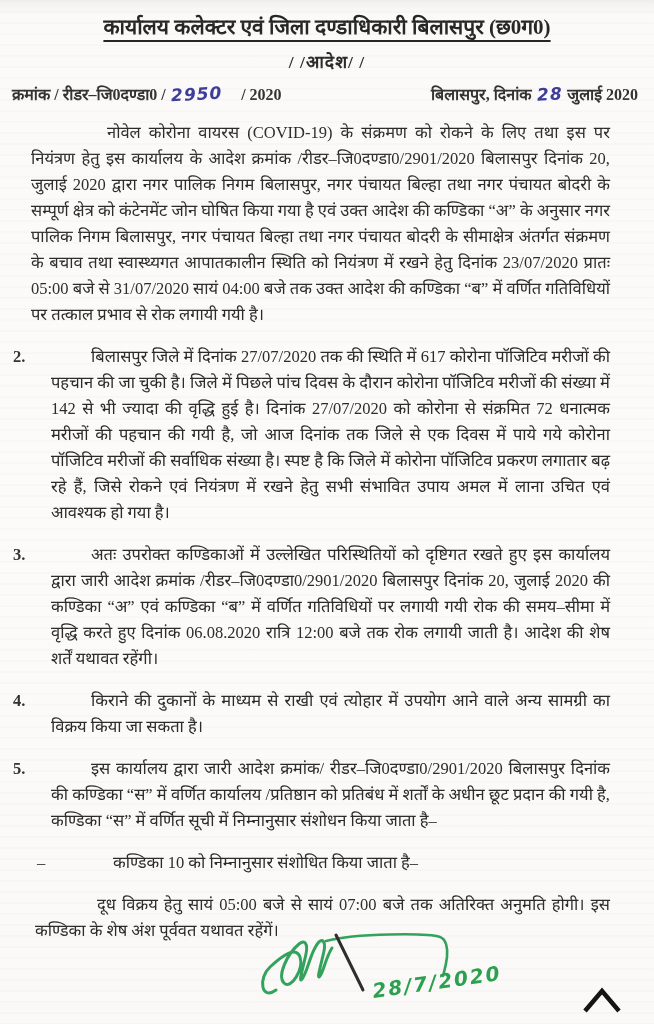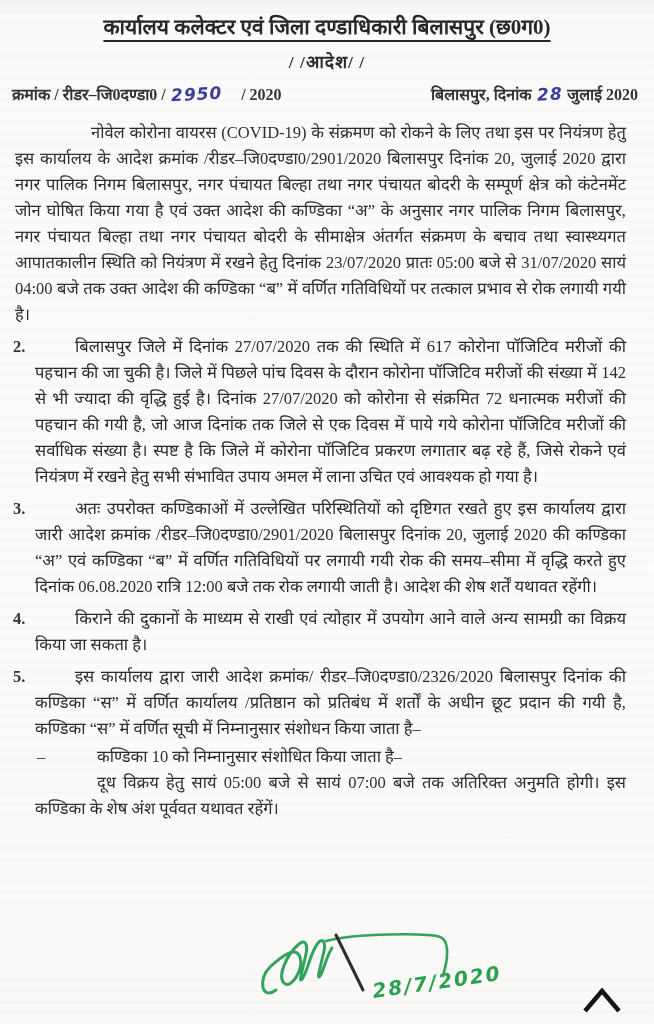--- a/index.html
+++ b/index.html
@@ -43,21 +43,21 @@
     font-size:17px;letter-spacing:1px;
     display:inline-block;transform:rotate(-3deg);
     padding:0 5px;
   }
   .ref-left .suffix{margin-left:14px;}
   main{
     padding:0 28px 0 15px;
     font-size:16.5px;line-height:26px;
     text-align:justify;color:#2b2b2b;
   }
-  p{margin:0;}
+  p{margin:16px;}
   .para-first{text-indent:76px;margin-top:15px;}
   .numbered{position:relative;margin-left:20px;margin-top:6px;}
   .numbered .num{position:absolute;left:-22px;top:0;font-weight:bold;color:#333;}
   .numbered p{text-indent:40px;}
   .amendment{position:relative;margin-left:20px;margin-top:2px;}
   .amendment .dash{position:absolute;left:2px;top:0;}
   .amendment p{text-indent:62px;}
   .amendment-detail{margin-left:20px;text-indent:62px;}
   footer{position:absolute;left:0;top:922px;width:654px;height:102px;}
   .signature-svg{position:absolute;left:256px;top:6px;}
@@ -107,21 +107,21 @@
       <p>अतः उपरोक्त कण्डिकाओं में उल्लेखित परिस्थितियों को दृष्टिगत रखते हुए इस कार्यालय द्वारा जारी आदेश क्रमांक /रीडर–जि0दण्डा0/2901/2020 बिलासपुर दिनांक 20, जुलाई 2020 की कण्डिका “अ” एवं कण्डिका “ब” में वर्णित गतिविधियों पर लगायी गयी रोक की समय–सीमा में वृद्धि करते हुए दिनांक 06.08.2020 रात्रि 12:00 बजे तक रोक लगायी जाती है। आदेश की शेष शर्तें यथावत रहेंगी।</p>
     </div>
 
     <div class="numbered">
       <span class="num">4.</span>
       <p>किराने की दुकानों के माध्यम से राखी एवं त्योहार में उपयोग आने वाले अन्य सामग्री का विक्रय किया जा सकता है।</p>
     </div>
 
     <div class="numbered">
       <span class="num">5.</span>
-      <p>इस कार्यालय द्वारा जारी आदेश क्रमांक/ रीडर–जि0दण्डा0/2326/2020 बिलासपुर दिनांक की कण्डिका “स” में वर्णित कार्यालय /प्रतिष्ठान को प्रतिबंध में शर्तों के अधीन छूट प्रदान की गयी है,  कण्डिका “स” में वर्णित सूची में निम्नानुसार संशोधन किया जाता है–</p>
+      <p>इस कार्यालय द्वारा जारी आदेश क्रमांक/ रीडर–जि0दण्डा0/2901/2020 बिलासपुर दिनांक की कण्डिका “स” में वर्णित कार्यालय /प्रतिष्ठान को प्रतिबंध में शर्तों के अधीन छूट प्रदान की गयी है,  कण्डिका “स” में वर्णित सूची में निम्नानुसार संशोधन किया जाता है–</p>
     </div>
 
     <div class="amendment">
       <span class="dash">–</span>
       <p>कण्डिका 10 को निम्नानुसार संशोधित किया जाता है–</p>
     </div>
 
     <p class="amendment-detail">दूध विक्रय हेतु सायं 05:00 बजे से सायं 07:00 बजे तक अतिरिक्त अनुमति होगी। इस कण्डिका के शेष अंश पूर्ववत यथावत रहेंगें।</p>
   </main>
 

